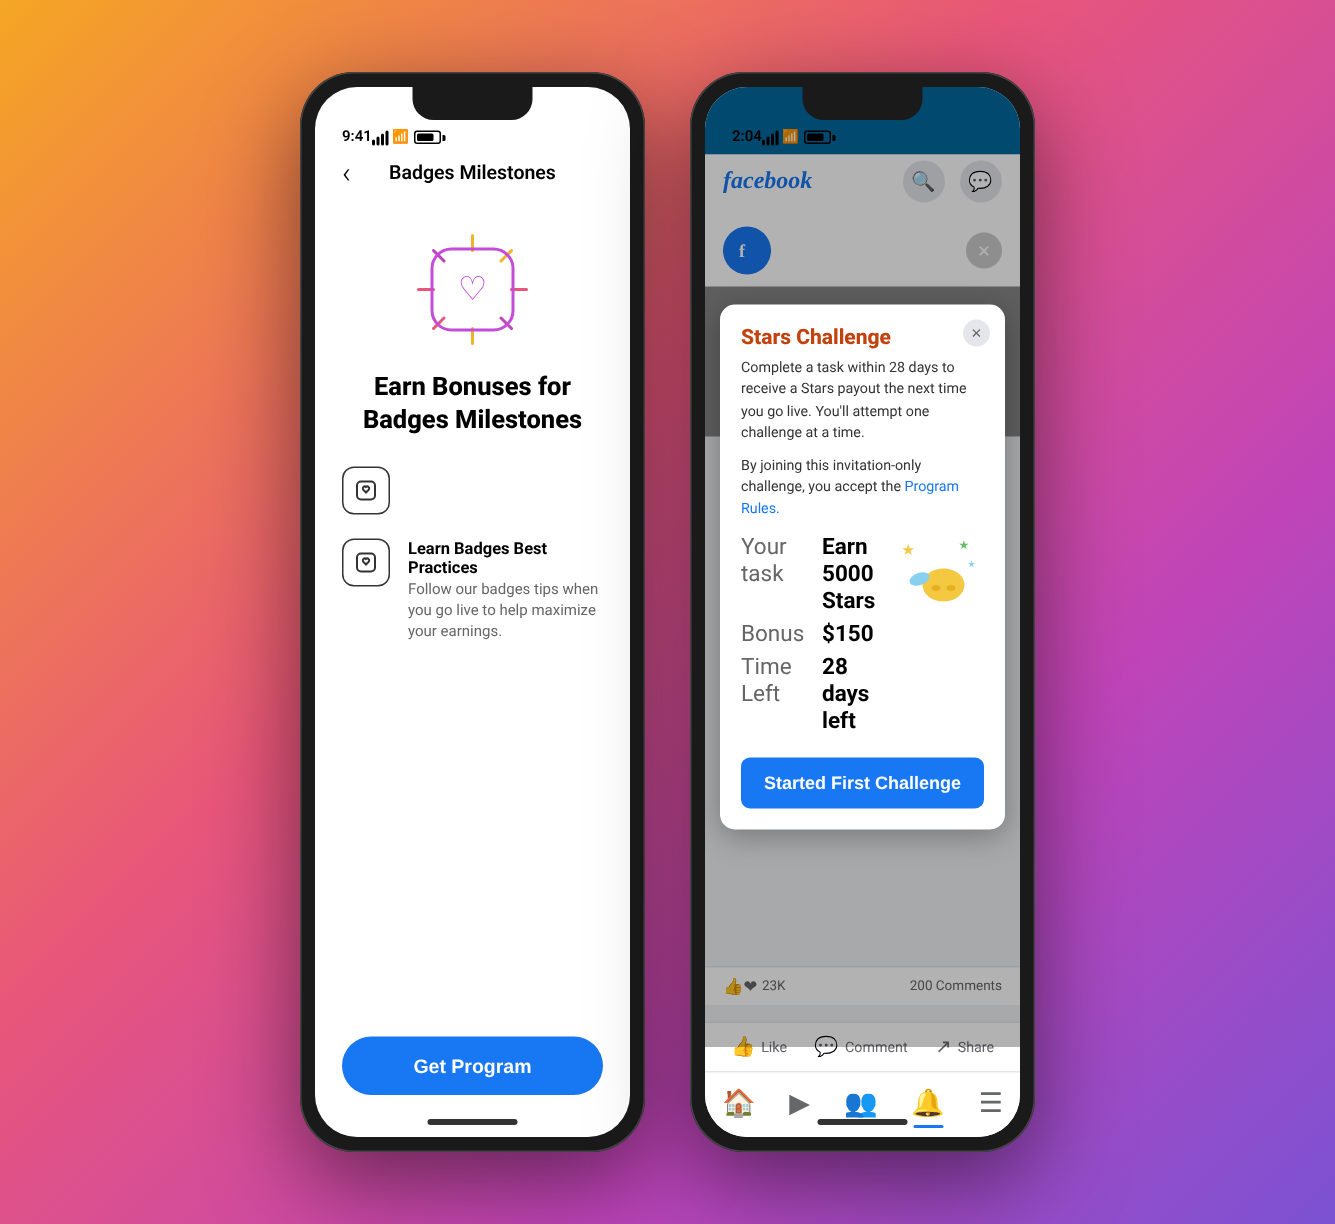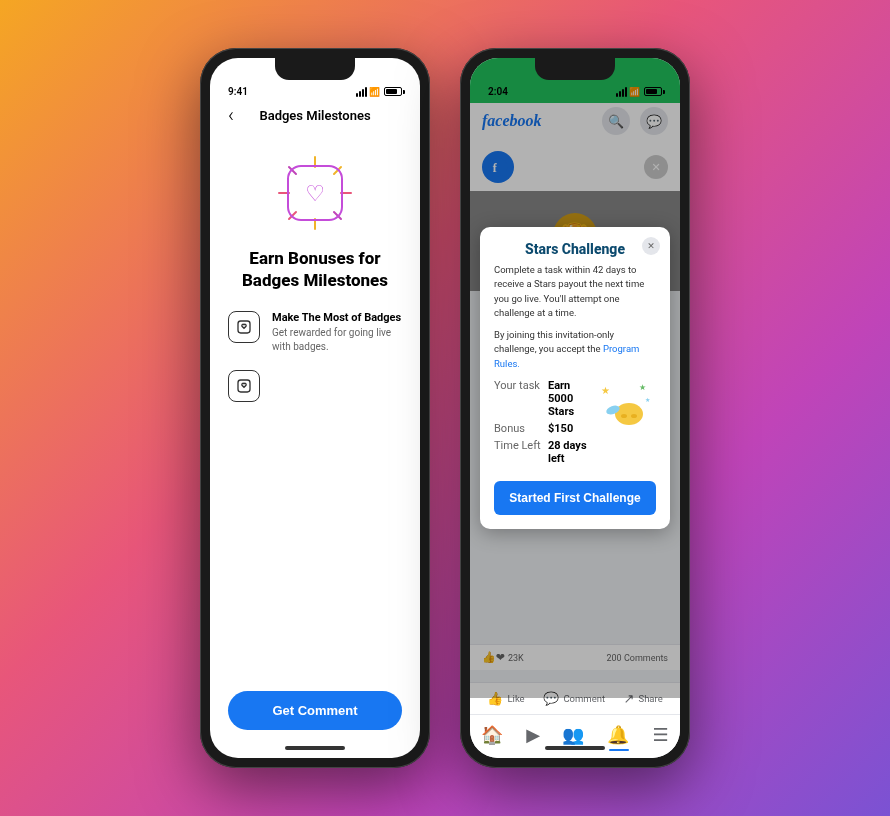--- a/index.html
+++ b/index.html
@@ -59,21 +59,20 @@
       width: 60px;
       height: 4px;
       background: #333;
       border-radius: 2px;
       z-index: 20;
     }
 
     
     .status-bar {
       display: flex;
-      justify-content: space-between;
       align-items: center;
       padding: 28px 18px 6px;
       font-size: 10px;
       font-weight: 600;
       color: #000;
     }
 
     .status-bar-right {
       display: flex;
       align-items: center;
@@ -372,23 +371,22 @@
       align-items: center;
       justify-content: center;
       font-size: 9px;
       color: #666;
       cursor: pointer;
     }
 
     .modal-title {
       font-size: 14px;
       font-weight: 800;
-      color: #0c4a6e;
+      color: #c2410c;
       margin-bottom: 6px;
-      text-align: center;
     }
 
     .modal-desc {
       font-size: 9.5px;
       color: #333;
       line-height: 1.5;
       margin-bottom: 8px;
     }
 
     .modal-desc a {
@@ -404,21 +402,21 @@
     }
 
     .modal-table {
       flex: 1;
     }
 
     .modal-row {
       display: flex;
       gap: 4px;
       margin-bottom: 4px;
-      font-size: 11px;
+      font-size: 15px;
     }
 
     .modal-label {
       color: #666;
       min-width: 50px;
     }
 
     .modal-value {
       color: #000;
       font-weight: 700;
@@ -595,47 +593,47 @@
       <h2 class="hero-title">Earn Bonuses for Badges Milestones</h2>
 
       <ul class="feature-list">
         <li class="feature-item">
           <div class="feature-icon">
             <svg width="16" height="16" viewBox="0 0 24 24" fill="none" stroke="#333" stroke-width="2">
               <rect x="3" y="3" width="18" height="18" rx="4"></rect>
               <path d="M12 8.5c-1.5-1.5-4 0-3 2.5L12 14l3-3c1-2.5-1.5-4-3-2.5z"></path>
             </svg>
           </div>
-          <div>
-            <div class="feature-text-title">Make The Most of Badges</div>
-            <div class="feature-text-desc">Get rewarded for going live with badges.</div>
-          </div>
         </li>
         <li class="feature-item">
           <div class="feature-icon">
             <svg width="16" height="16" viewBox="0 0 24 24" fill="none" stroke="#333" stroke-width="2">
               <rect x="3" y="3" width="18" height="18" rx="4"></rect>
               <path d="M12 8.5c-1.5-1.5-4 0-3 2.5L12 14l3-3c1-2.5-1.5-4-3-2.5z"></path>
             </svg>
           </div>
+          <div>
+            <div class="feature-text-title">Learn Badges Best Practices</div>
+            <div class="feature-text-desc">Follow our badges tips when you go live to help maximize your earnings.</div>
+          </div>
         </li>
       </ul>
     </div>
 
-    <button class="get-started-btn">Get Comment</button>
+    <button class="get-started-btn">Get Program</button>
 
     <div class="home-indicator"></div>
   </div>
 </div>
 
 <div class="phone right-phone">
   <div class="phone-screen" style="background:#f0f2f5;">
     <div class="notch"></div>
 
-    <div class="status-bar" style="background:#22c55e;gap:21px;">
+    <div class="status-bar" style="background:#0369a1;">
       <span>2:04</span>
       <div class="status-bar-right">
         <div class="signal-bars">
           <span style="height:4px"></span>
           <span style="height:6px"></span>
           <span style="height:8px"></span>
           <span style="height:10px"></span>
         </div>
         <span class="wifi-icon">📶</span>
         <div class="battery-icon">
@@ -672,21 +670,21 @@
     <div class="modal-overlay">
       <div class="modal">
 
         <div class="modal-close">
           <span>✕</span>
         </div>
 
         <div class="modal-title">Stars Challenge</div>
 
         <p class="modal-desc">
-          <span>Complete a task within 42 days to receive a Stars payout the next time you go live. You'll attempt one challenge at a time.</span>
+          <span>Complete a task within 28 days to receive a Stars payout the next time you go live. You'll attempt one challenge at a time.</span>
         </p>
 
         <p class="modal-desc">
           <span>By joining this invitation-only challenge, you accept the</span>
           <a href="#" style="color:#1877f2; text-decoration:none;">Program Rules.</a>
         </p>
 
         <div class="modal-info">
           <div class="modal-table">
             <div class="modal-row">

